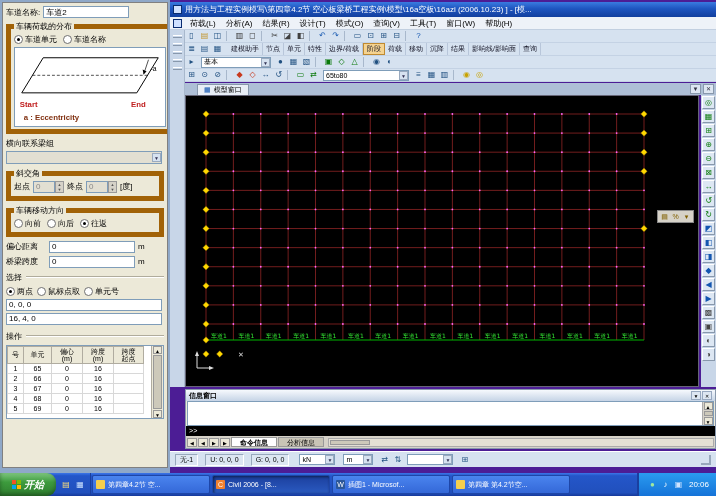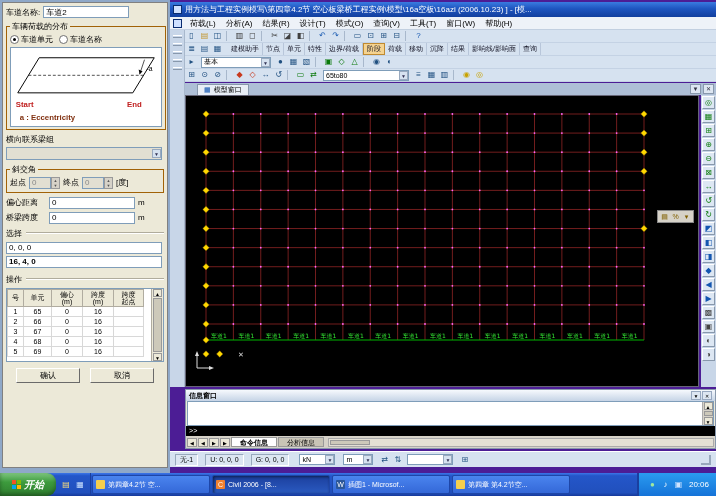--- a/index.html
+++ b/index.html
@@ -80,21 +80,21 @@
   .scombo{margin-right:5px}
   .sgrip{margin-left:auto;width:10px;height:10px;border-right:2px solid #98a8bc;border-bottom:2px solid #98a8bc}
   
   .dialog{position:absolute;left:2px;top:2px;width:166px;height:466px;background:#ece9d8;
           border:1px solid #808080;padding:3px;overflow:hidden}
   .drow{display:flex;align-items:center;margin-bottom:3px}
   .dlabel{white-space:nowrap;margin-right:3px}
   .dinput{height:12px;background:#fff;border:1px solid #7f9db9;font-size:8px;padding:0 2px;
           font-family:inherit;outline:none}
   .dinput.dis{background:#e2dfd2;color:#888}
-  fieldset{border:1px solid #a16207;margin-bottom:4px;padding:2px 3px}
+  fieldset{border:5px solid #a16207;margin-bottom:4px;padding:2px 3px}
   legend{font-size:8px;padding:0 2px}
   .radio{width:9px;height:9px;border:1px solid #707070;border-radius:50%;background:#fff;display:inline-block;
          position:relative;margin-right:2px;vertical-align:-2px;flex:0 0 9px}
   .radio.checked::after{content:"";position:absolute;left:2px;top:2px;width:3px;height:3px;background:#000;border-radius:50%}
   .rlabel{margin-right:6px;white-space:nowrap}
   .diagram{display:block;width:152px;height:80px;background:#fff;border:1px solid #7f9db9;margin:2px auto 0}
   .spin{width:9px;height:12px;display:inline-flex;flex-direction:column;border:1px solid #999;background:#d6d2c8;margin-right:3px}
   .spin i{flex:1;font-size:4px;line-height:5px;text-align:center;font-style:normal;color:#555}
   .sec-label{display:flex;align-items:center;margin:4px 0 3px}
   .etch{flex:1;height:2px;border-top:1px solid #b0ac9c;border-bottom:1px solid #fff;margin-left:4px}
@@ -687,39 +687,58 @@
         <span class="dlabel">终点</span>
         <input class="dinput dis" style="width: 22px;" value="0">
         <span class="spin">
             <i>▲</i>
             <i>▼</i>
           </span>
         <span class="dlabel">[度]</span>
       </div>
     </fieldset>
 
+    <fieldset>
+      <legend>车辆移动方向</legend>
+      <div class="drow" style="margin-bottom:1px">
+        <span class="radio"></span>
+        <span class="rlabel">向前</span>
+        <span class="radio"></span>
+        <span class="rlabel">向后</span>
+        <span class="radio checked"></span>
+        <span class="rlabel">往返</span>
+      </div>
+    </fieldset>
 
     <div class="drow">
       <span class="dlabel" style="width:40px">偏心距离</span>
       <input class="dinput" style="width: 86px;" value="0">
       <span class="dlabel" style="margin-left:3px">m</span>
     </div>
 
     <div class="drow">
       <span class="dlabel" style="width:40px">桥梁跨度</span>
       <input class="dinput" style="width: 86px;" value="0">
       <span class="dlabel" style="margin-left:3px">m</span>
     </div>
 
     <div class="sec-label">
       <span>选择</span>
       <span class="etch"></span>
     </div>
+    <div class="drow" style="margin-bottom:2px">
+      <span class="radio checked"></span>
+      <span class="rlabel" style="margin-right:4px">两点</span>
+      <span class="radio"></span>
+      <span class="rlabel" style="margin-right:4px">鼠标点取</span>
+      <span class="radio"></span>
+      <span class="rlabel">单元号</span>
+    </div>
     <input class="dinput" style="width: 156px; margin-bottom: 2px;" value="0, 0, 0">
-    <input class="dinput" style="width: 156px; margin-bottom: 2px; font-weight: bold;" value="16, 4, 0">
+    <input class="dinput" style="width: 156px; margin-bottom: 2px;" value="16, 4, 0">
 
     <div class="sec-label">
       <span>操作</span>
       <span class="etch"></span>
     </div>
 
     <div class="tbl-wrap">
       <table class="dlg-table">
         <colgroup>
             <col style="width:16px">
@@ -776,24 +795,20 @@
         </tr>
       </tbody>
         </table>
       <div class="tbl-scroll">
         <span class="sarrow">▲</span>
         <span class="sthumb"></span>
         <span class="sarrow">▼</span>
       </div>
     </div>
 
-    <div class="dlg-btns">
-      <span class="btn">确认</span>
-      <span class="btn">取消</span>
-    </div>
   </div>
 
   <div class="taskbar">
     <div class="start">
       <span class="flag">
           <i class="fr"></i>
           <i class="fg"></i>
           <i class="fb"></i>
           <i class="fy"></i>
         </span>

